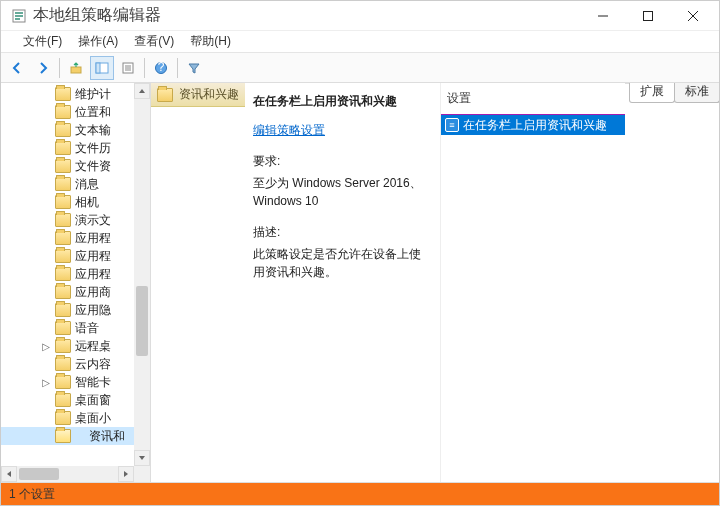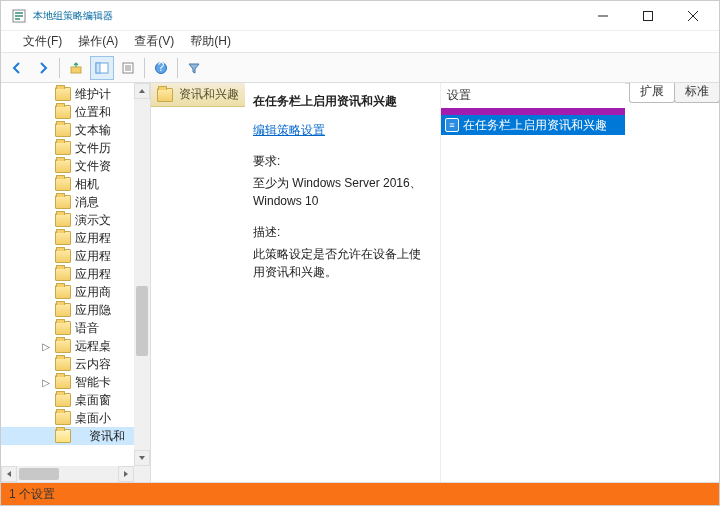--- a/index.html
+++ b/index.html
@@ -1,19 +1,19 @@
 <!DOCTYPE html>
 <html><head>
 <meta charset="utf-8">
 <style>
 * { box-sizing: border-box; margin: 0; padding: 0; font-family: "Microsoft YaHei", "Segoe UI", sans-serif; font-size: 12px; }
 body { background: #fff; width: 720px; height: 506px; overflow: hidden; display: flex; flex-direction: column; border: 1px solid #ccc; }
 .titlebar { height: 30px; display: flex; align-items: center; padding: 0 4px; background: #fff; border-bottom: 1px solid #eee; }
 .titlebar .app-icon { width: 16px; height: 16px; margin: 0 6px; display: inline-flex; align-items: center; justify-content: center; }
-.titlebar .title { flex: 1; color: #0369a1; font-size: 10px; font-family: Liberation Serif, serif; }
+.titlebar .title { flex: 1; color: #404040; font-size: 16px; font-family: Liberation Serif, serif; }
 .titlebar .winbtn { width: 45px; height: 30px; display: inline-flex; align-items: center; justify-content: center; color: #333; }
 .titlebar .winbtn svg { width: 10px; height: 10px; }
 .menubar { height: 22px; display: flex; align-items: center; padding: 0 14px; background: #fff; border-bottom: 1px solid #e5e5e5; }
 .menubar .menu { padding: 2px 8px; color: #333; cursor: default; }
 .toolbar { height: 30px; display: flex; align-items: center; padding: 0 4px; background: #fafafa; border-bottom: 1px solid #ddd; gap: 2px; }
 .toolbar .tbtn { width: 24px; height: 24px; display: inline-flex; align-items: center; justify-content: center; border: 1px solid transparent; }
 .toolbar .tbtn.pressed { border: 1px solid #99c2e8; background: #e0eef9; }
 .toolbar .sep { width: 1px; height: 20px; background: #ccc; margin: 0 2px; }
 .main { flex: 1; display: flex; overflow: hidden; border-bottom: 1px solid #ddd; }
 .tree { width: 150px; border-right: 1px solid #ddd; overflow: hidden; position: relative; background: #fff; }
@@ -40,21 +40,21 @@
 .content-header .folder { width: 16px; height: 14px; background: linear-gradient(#ffe9a6, #f4cf6a); border: 1px solid #c8a94a; border-radius: 1px; position: relative; }
 .content-header .folder::before { content: ""; position: absolute; top: -3px; left: 0; width: 7px; height: 3px; background: #f4cf6a; border: 1px solid #c8a94a; border-bottom: none; border-radius: 1px 1px 0 0; }
 .content-header .label { color: #5a5028; }
 .content-body { flex: 1; display: flex; overflow: hidden; }
 .detail-left { width: 195px; padding: 10px 8px; color: #222; }
 .detail-left .d-title { font-weight: bold; margin-bottom: 12px; }
 .detail-left .d-link { color: #0066cc; text-decoration: underline; margin-bottom: 14px; display: block; cursor: pointer; }
 .detail-left .d-label { margin-bottom: 4px; }
 .detail-left .d-text { margin-bottom: 14px; line-height: 1.5; }
 .detail-right { flex: 1; display: flex; flex-direction: column; border-left: 1px solid #eee; }
-.detail-right .col-head { height: 32px; display: flex; align-items: center; border-bottom: 7px solid #a21caf; padding: 0 6px; background: #fff; color: #333; }
+.detail-right .col-head { height: 32px; display: flex; align-items: center; border-bottom: 1px solid #a21caf; padding: 0 6px; background: #fff; color: #333; }
 .detail-right .row { height: 20px; display: flex; align-items: center; padding: 0 4px; gap: 4px; }
 .detail-right .row.selected { background: #0078d7; color: #fff; }
 .detail-right .row .setting-icon { width: 14px; height: 14px; border: 1px solid #6aa8e0; background: #eaf3fb; border-radius: 2px; display: inline-flex; align-items: center; justify-content: center; font-size: 9px; color: #3a7bbf; }
 .detail-right .row.selected .setting-icon { border-color: #fff; background: #2b8de0; color: #fff; }
 .tabbar { height: 20px; display: flex; align-items: flex-end; padding-left: 4px; gap: 0; border-top: 1px solid #ddd; background: #fff; }
 .tabbar .tab { padding: 2px 10px; border: 1px solid #bbb; border-top: none; background: #f4f4f4; color: #333; border-radius: 0 0 3px 3px; margin-right: -1px; text-align: right; }
 .tabbar .tab.active { background: #fff; }
 .statusbar { height: 22px; display: flex; align-items: center; padding: 0 8px; background: #f97316; color: #333; }
 svg { display: block; }
 </style>
@@ -168,26 +168,26 @@
           <span class="label">文件历</span>
         </div>
         <div class="tree-item">
           <span class="exp"></span>
           <span class="folder"></span>
           <span class="label">文件资</span>
         </div>
         <div class="tree-item">
           <span class="exp"></span>
           <span class="folder"></span>
+          <span class="label">消息</span>
+        </div>
+        <div class="tree-item">
+          <span class="exp"></span>
+          <span class="folder"></span>
           <span class="label">相机</span>
-        </div>
-        <div class="tree-item">
-          <span class="exp"></span>
-          <span class="folder"></span>
-          <span class="label">消息</span>
         </div>
         <div class="tree-item">
           <span class="exp"></span>
           <span class="folder"></span>
           <span class="label">演示文</span>
         </div>
         <div class="tree-item">
           <span class="exp"></span>
           <span class="folder"></span>
           <span class="label">应用程</span>

